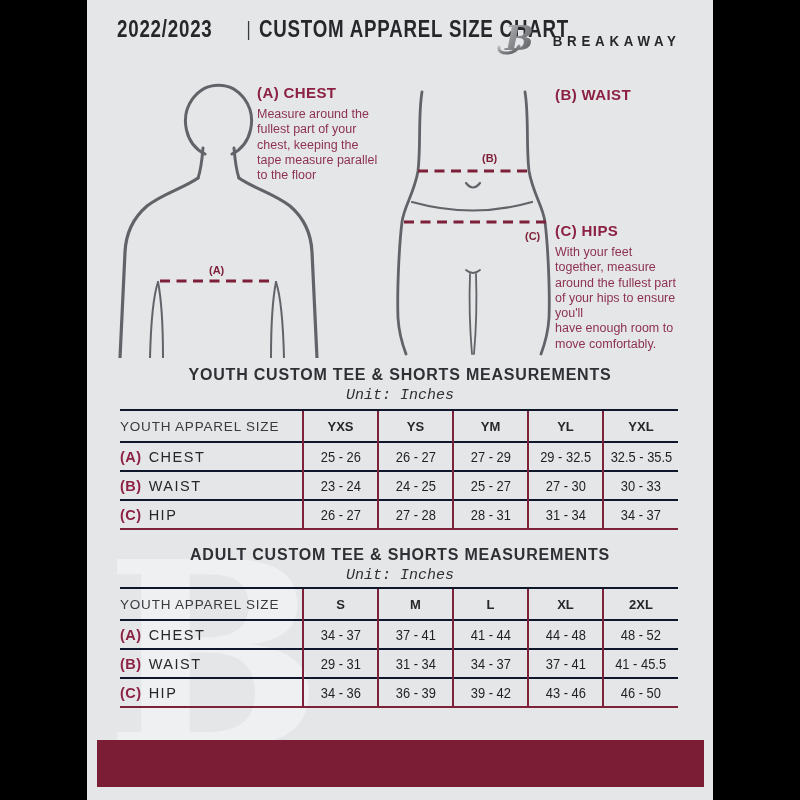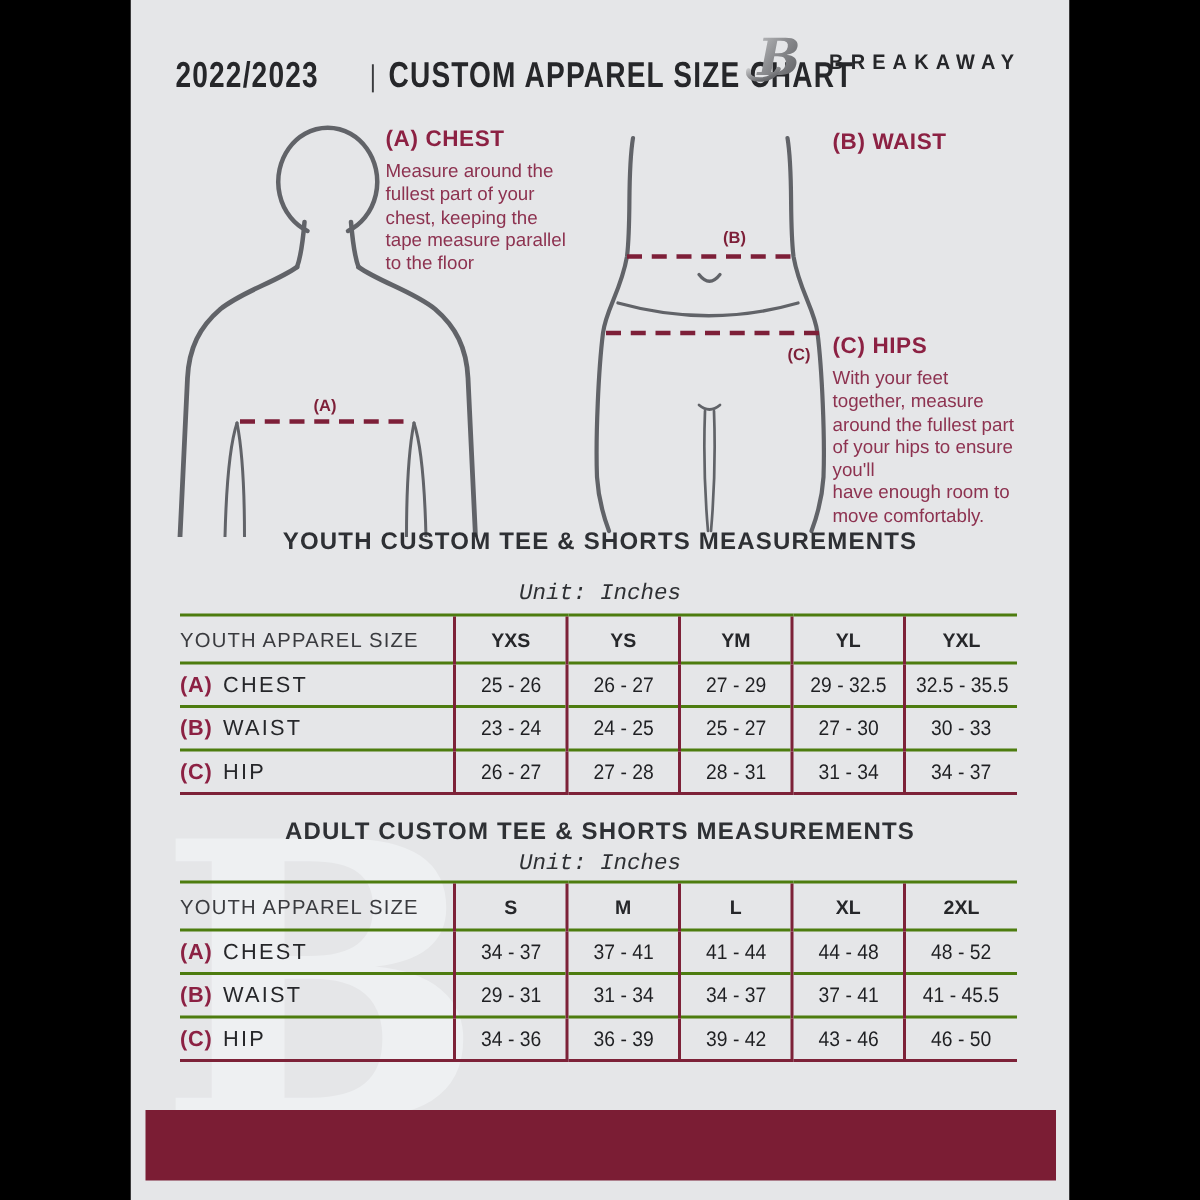--- a/index.html
+++ b/index.html
@@ -7,46 +7,46 @@
     width:800px;height:800px;background:#000;position:relative;overflow:hidden;
     font-family:"Liberation Sans",sans-serif;
   }
   .bar{position:absolute;top:0;width:87px;height:800px;background:#000;z-index:5;}
   .bar.left{left:0;} .bar.right{right:0;}
   .page{
     position:absolute;left:87px;top:0;width:626px;height:800px;
     background:#e5e6e8;overflow:hidden;
   }
   
-  .hdr-left{position:absolute;left:30px;top:37px;display:flex;align-items:center;gap:6px;white-space:nowrap;}
+  .hdr-left{position:absolute;left:30px;top:15px;display:flex;align-items:center;gap:6px;white-space:nowrap;}
   .cond{display:inline-block;transform:scaleX(.78);transform-origin:left center;}
   .hdr-year,.hdr-title{font-weight:bold;font-size:24px;letter-spacing:1px;color:#26272a;}
   .hdr-sep{font-size:20px;font-weight:400;color:#3a3b3e;padding:0 1px;transform:scaleX(.8);display:inline-block;}
   .logo{position:absolute;right:32px;top:20px;display:flex;align-items:center;gap:13px;}
   .logo-b{width:36px;height:38px;display:block;}
   .brand{font-weight:bold;font-size:14px;letter-spacing:5px;color:#26272a;transform:scaleX(.95);transform-origin:right center;display:inline-block;padding-top:4px;}
   
   .gsec{position:absolute;z-index:2;}
   .gsec h3{margin:0;font-size:15px;font-weight:bold;color:#8c2143;letter-spacing:.4px;}
   .gsec p{margin:6px 0 0 0;font-size:12.5px;line-height:15.3px;color:#8d3250;white-space:pre-line;}
   .sec-a{left:170px;top:84px;width:170px;}
   .sec-b{left:468px;top:86px;width:158px;}
   .sec-c{left:468px;top:222px;width:160px;}
   .fig{position:absolute;z-index:1;}
   .fig-left{left:25px;top:82px;}
   .fig-right{left:305px;top:86px;}
   
   .tbl-title{position:absolute;left:0;width:100%;text-align:center;font-weight:bold;font-size:16px;letter-spacing:.8px;color:#2e3034;z-index:2;}
   .tbl-unit{position:absolute;left:0;width:100%;text-align:center;font-style:italic;font-size:15px;color:#2e3034;z-index:2;font-family:Liberation Mono, monospace;}
-  .yt-title{top:353px;} .yt-unit{top:387px;}
+  .yt-title{top:366px;} .yt-unit{top:387px;}
   .at-title{top:546px;} .at-unit{top:567px;}
   
   table.size{position:absolute;left:33px;width:558px;border-collapse:collapse;table-layout:fixed;z-index:2;}
   .yt-table{top:409px;} .at-table{top:587px;}
-  table.size th,table.size td{border-top:2px solid #4d7c0f;padding:0;height:27px;vertical-align:middle;background:transparent;}
+  table.size th,table.size td{border-top:2px solid #0f172a;padding:0;height:27px;vertical-align:middle;background:transparent;}
   table.size tr.hrow th{height:30px;}
   table.size tr:last-child td{border-bottom:2px solid #7d2238;margin-top:23px;}
   table.size th:not(:first-child),table.size td:not(:first-child){border-left:2px solid #7d2238;text-align:center;}
   th.corner{font-weight:normal;font-size:13.5px;letter-spacing:.8px;color:#3a3b3f;text-align:left;padding-left:16px;}
   th.sz{font-weight:bold;font-size:13px;color:#26272a;}
   td.lbl{text-align:left;padding-left:18px;font-size:14.5px;color:#26272a;}
   td.lbl .rk{font-weight:bold;color:#8c2143;margin-right:7px;letter-spacing:.5px;}
   td.lbl .rl{letter-spacing:1.5px;}
   .num{display:inline-block;transform:scaleX(.92);font-size:14px;color:#1f2023;}
   

